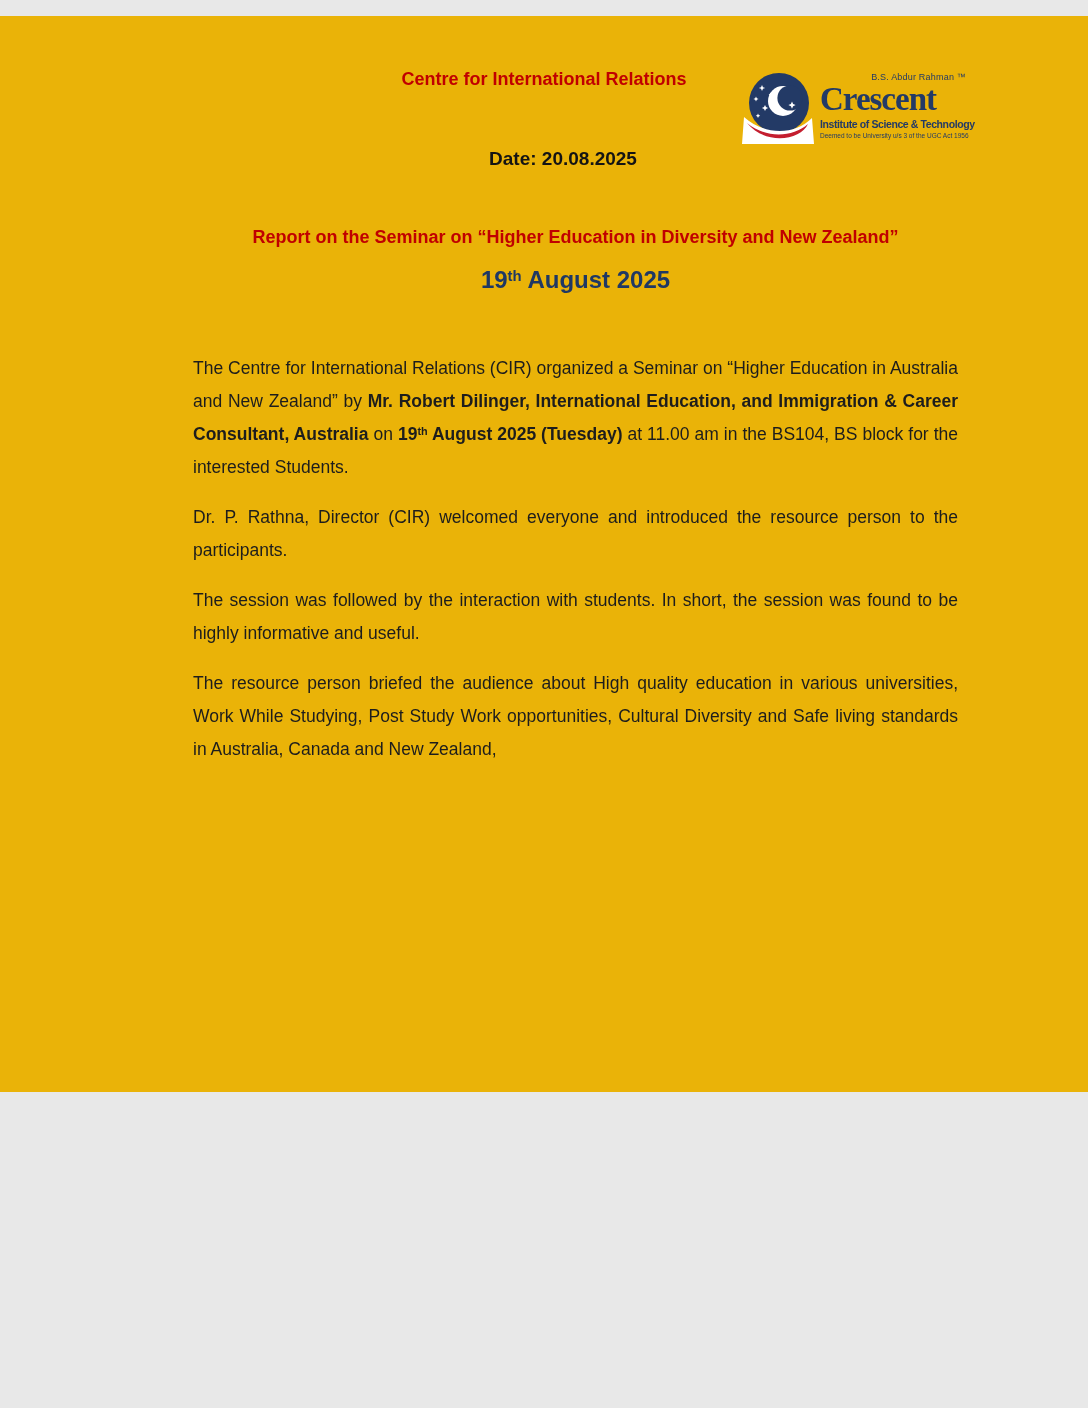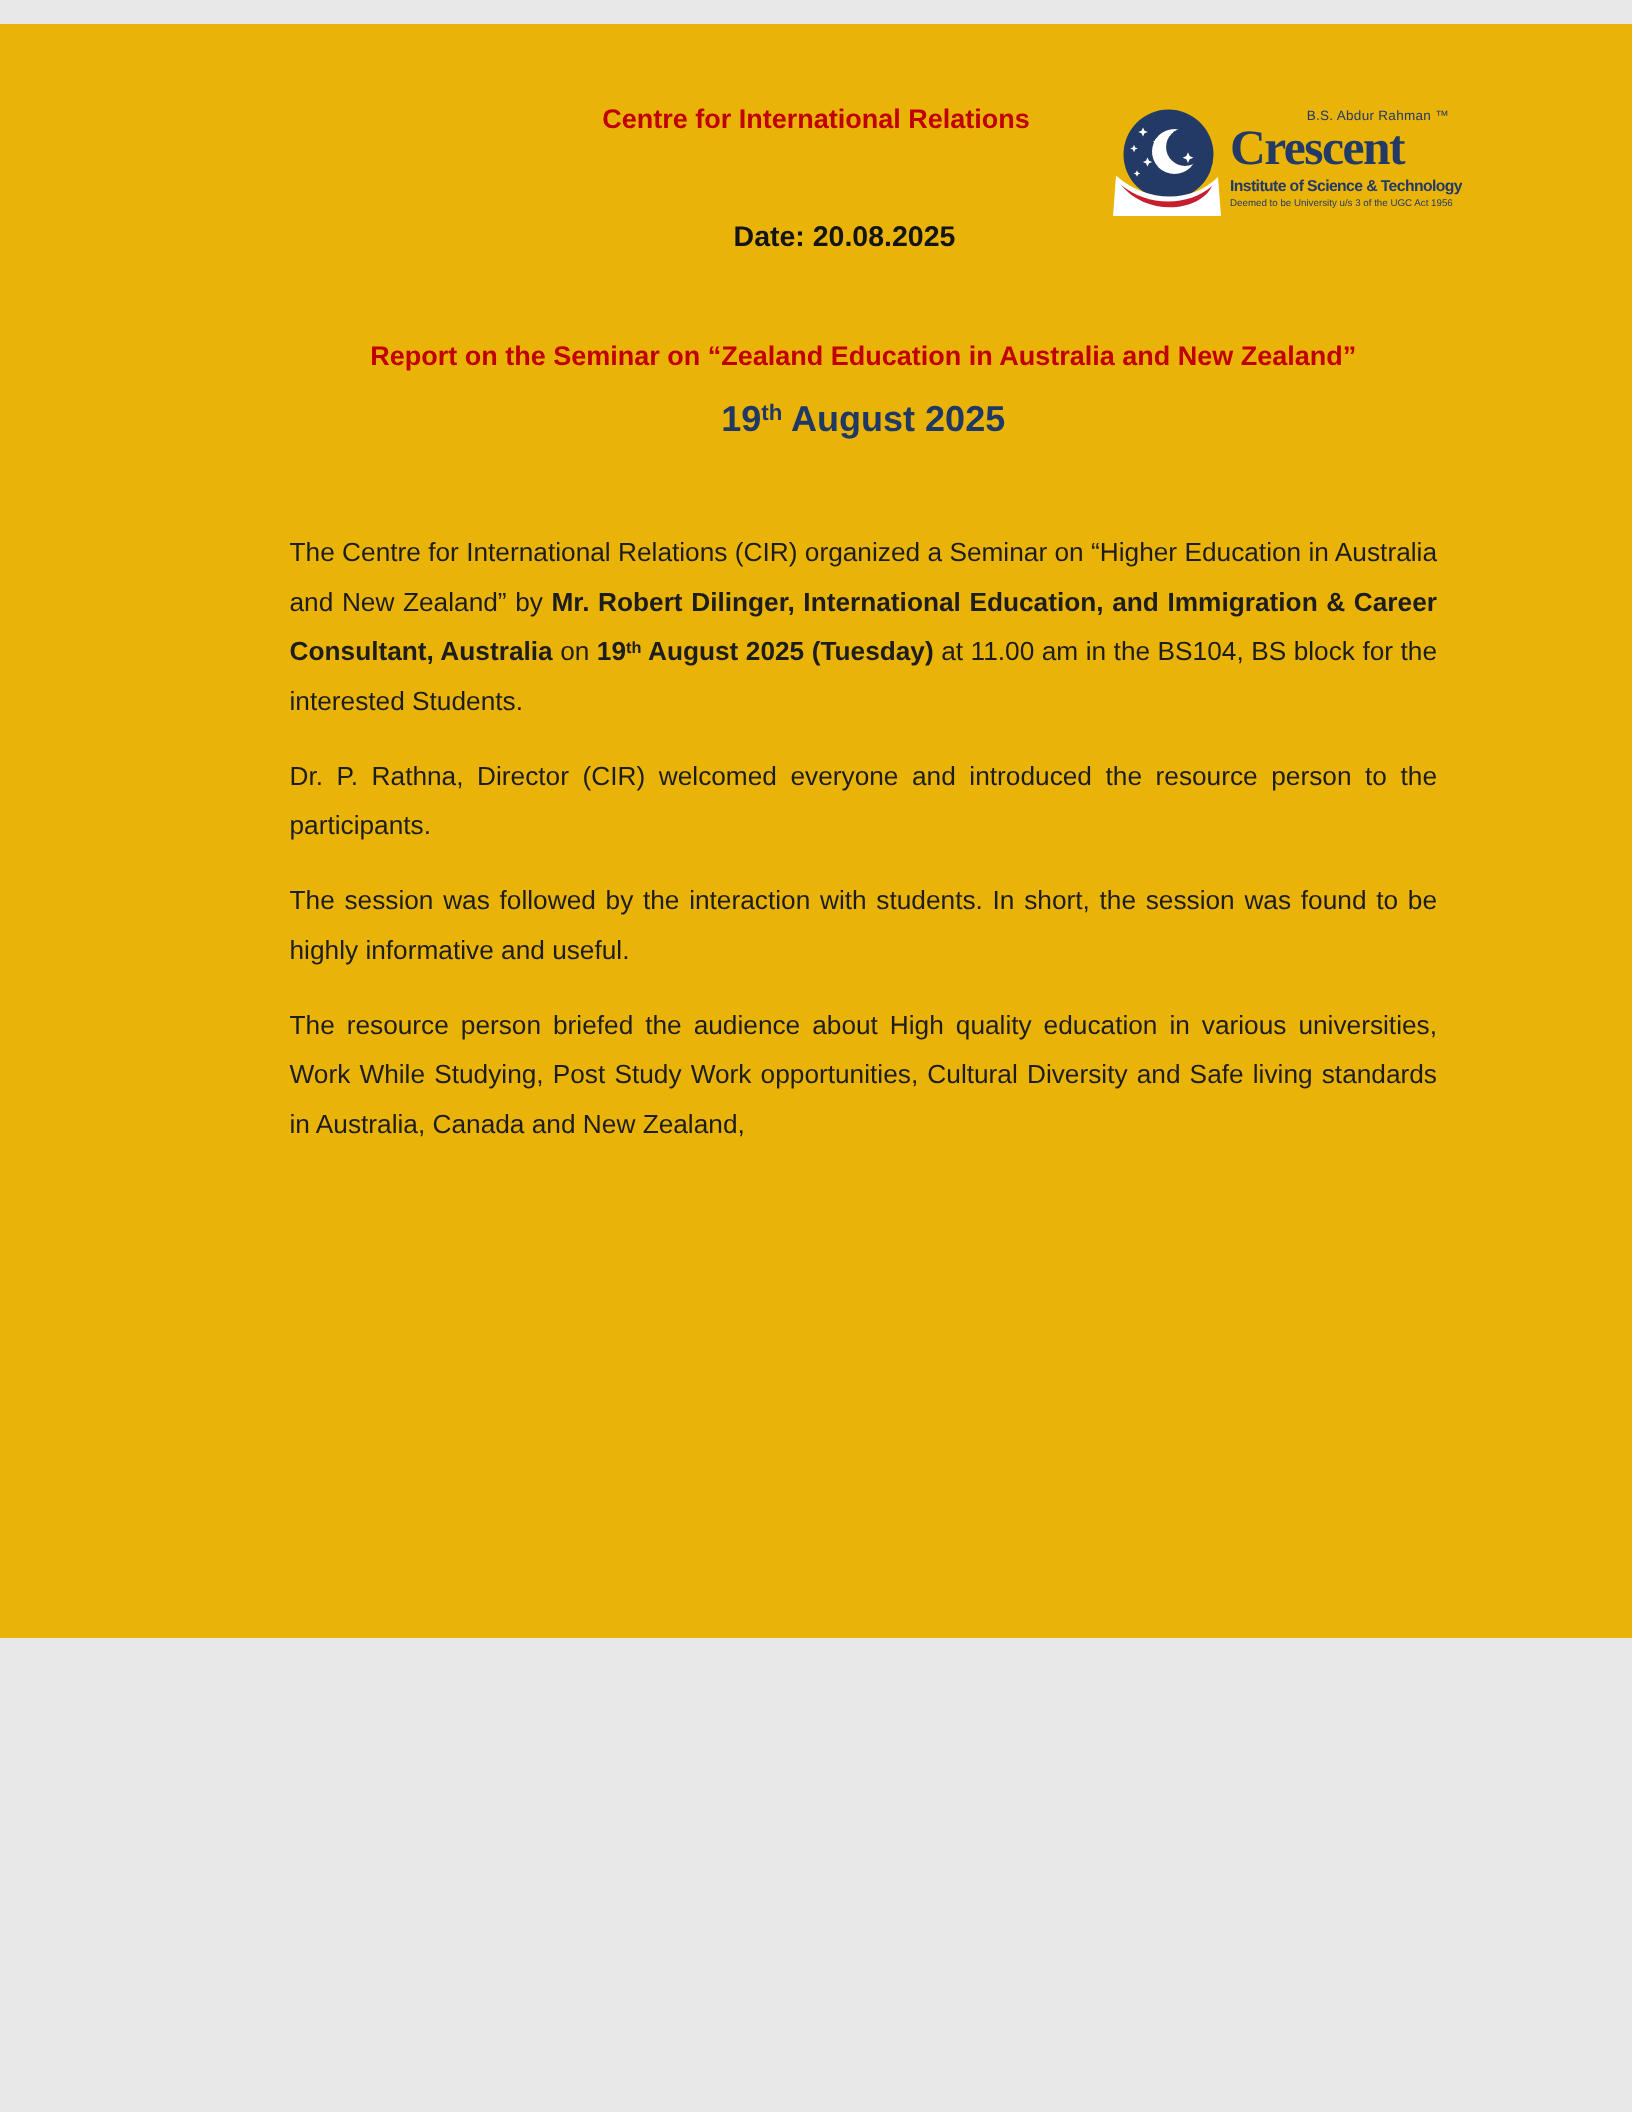--- a/index.html
+++ b/index.html
@@ -75,21 +75,21 @@
       <div class="logo-tag">Deemed to be University u/s 3 of the UGC Act 1956</div>
     </div>
   </div>
 
   <h1 class="dept">Centre for International Relations</h1>
 
   <div class="content">
 
     <div class="date-line">Date: 20.08.2025</div>
 
-    <h2 class="title1">Report on the Seminar on “Zealand Education in Australia and New Zealand”</h2>
+    <h2 class="title1">Report on the Seminar on “Higher Education in Diversity and New Zealand”</h2>
     <h3 class="title2"><span class="b">19</span><sup class="b">th</sup><span class="b"> August 2025</span></h3>
 
     <div class="bodytext">
       <p class="para"><span>The Centre for International Relations (CIR) organized a Seminar on “Higher Education in Australia and New Zealand” by </span><span class="b">Mr. Robert Dilinger, International Education, and Immigration &amp; Career Consultant, Australia</span><span> on </span><span class="b">19</span><sup class="b">th</sup><span class="b"> August 2025 (Tuesday)</span><span> at 11.00 am in the BS104, BS block for the interested Students.</span></p>
       <p class="para"><span>Dr. P. Rathna, Director (CIR) welcomed everyone and introduced the resource person to the participants.</span></p>
       <p class="para"><span>The session was followed by the interaction with students. In short, the session was found to be highly informative and useful.</span></p>
       <p class="para"><span>The resource person briefed the audience about High quality education in various universities, Work While Studying, Post Study Work opportunities, Cultural Diversity and Safe living standards in Australia, Canada and New Zealand,</span></p>
     </div>
   </div>
 

